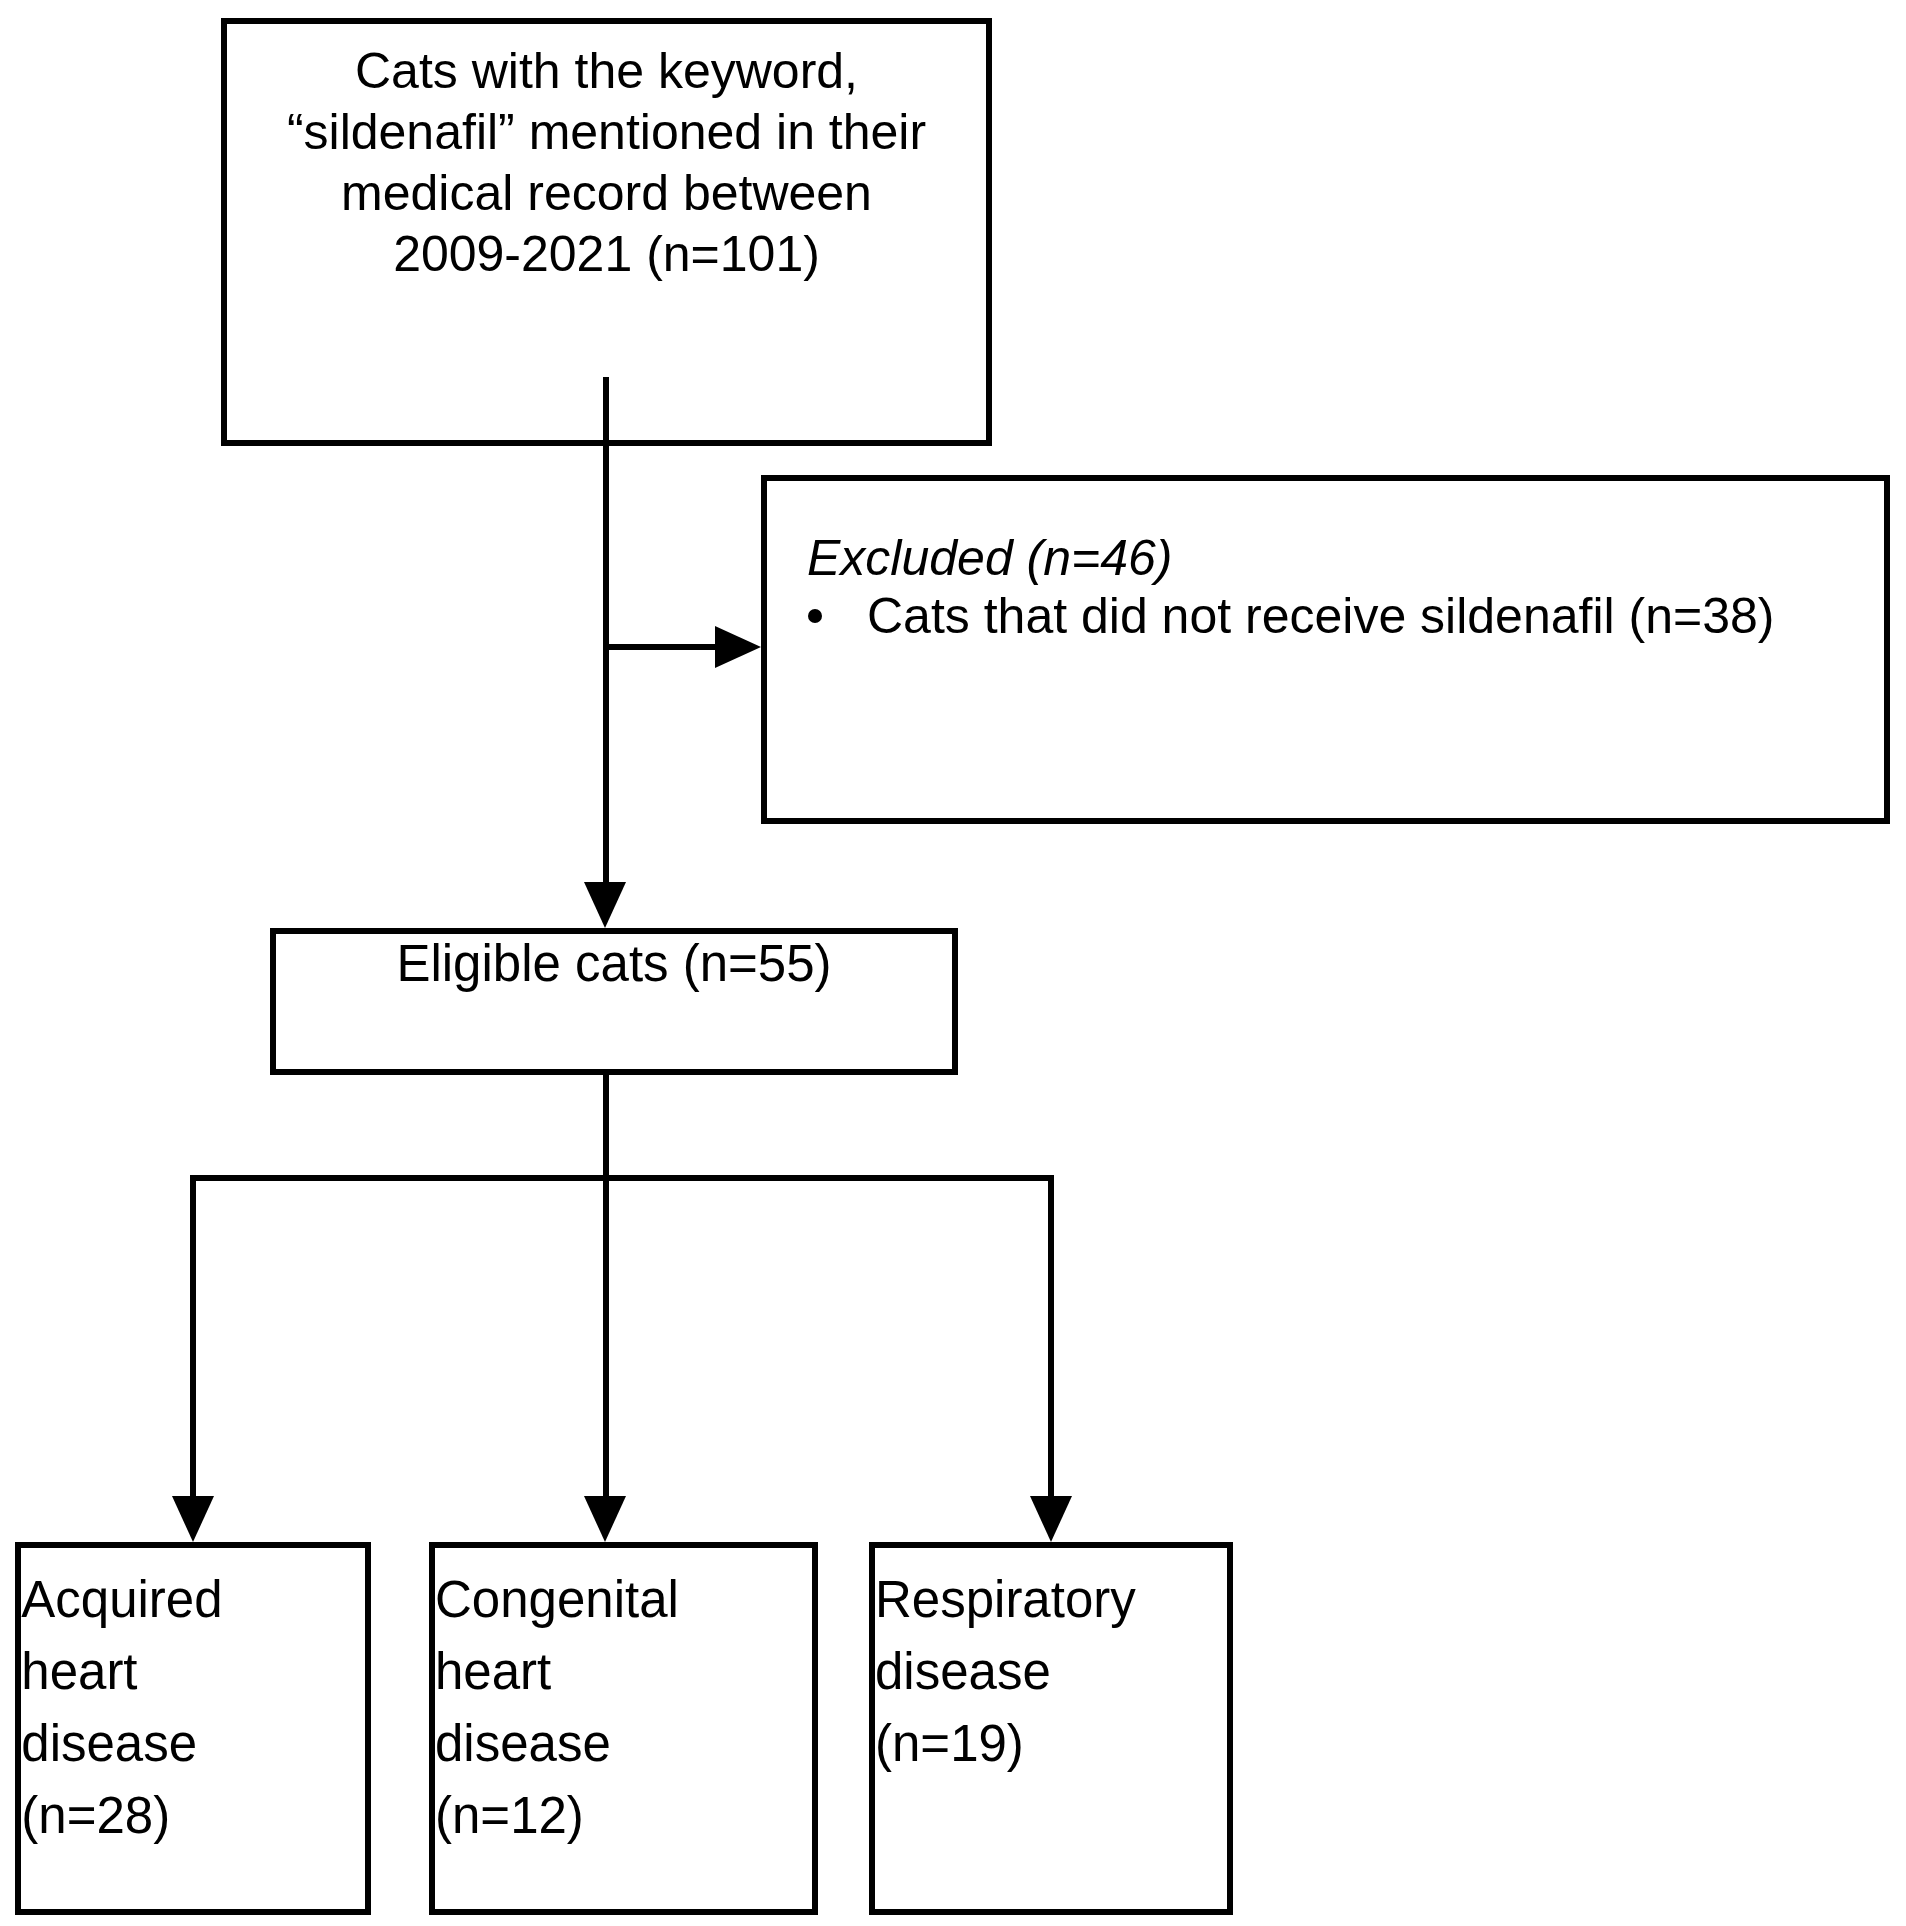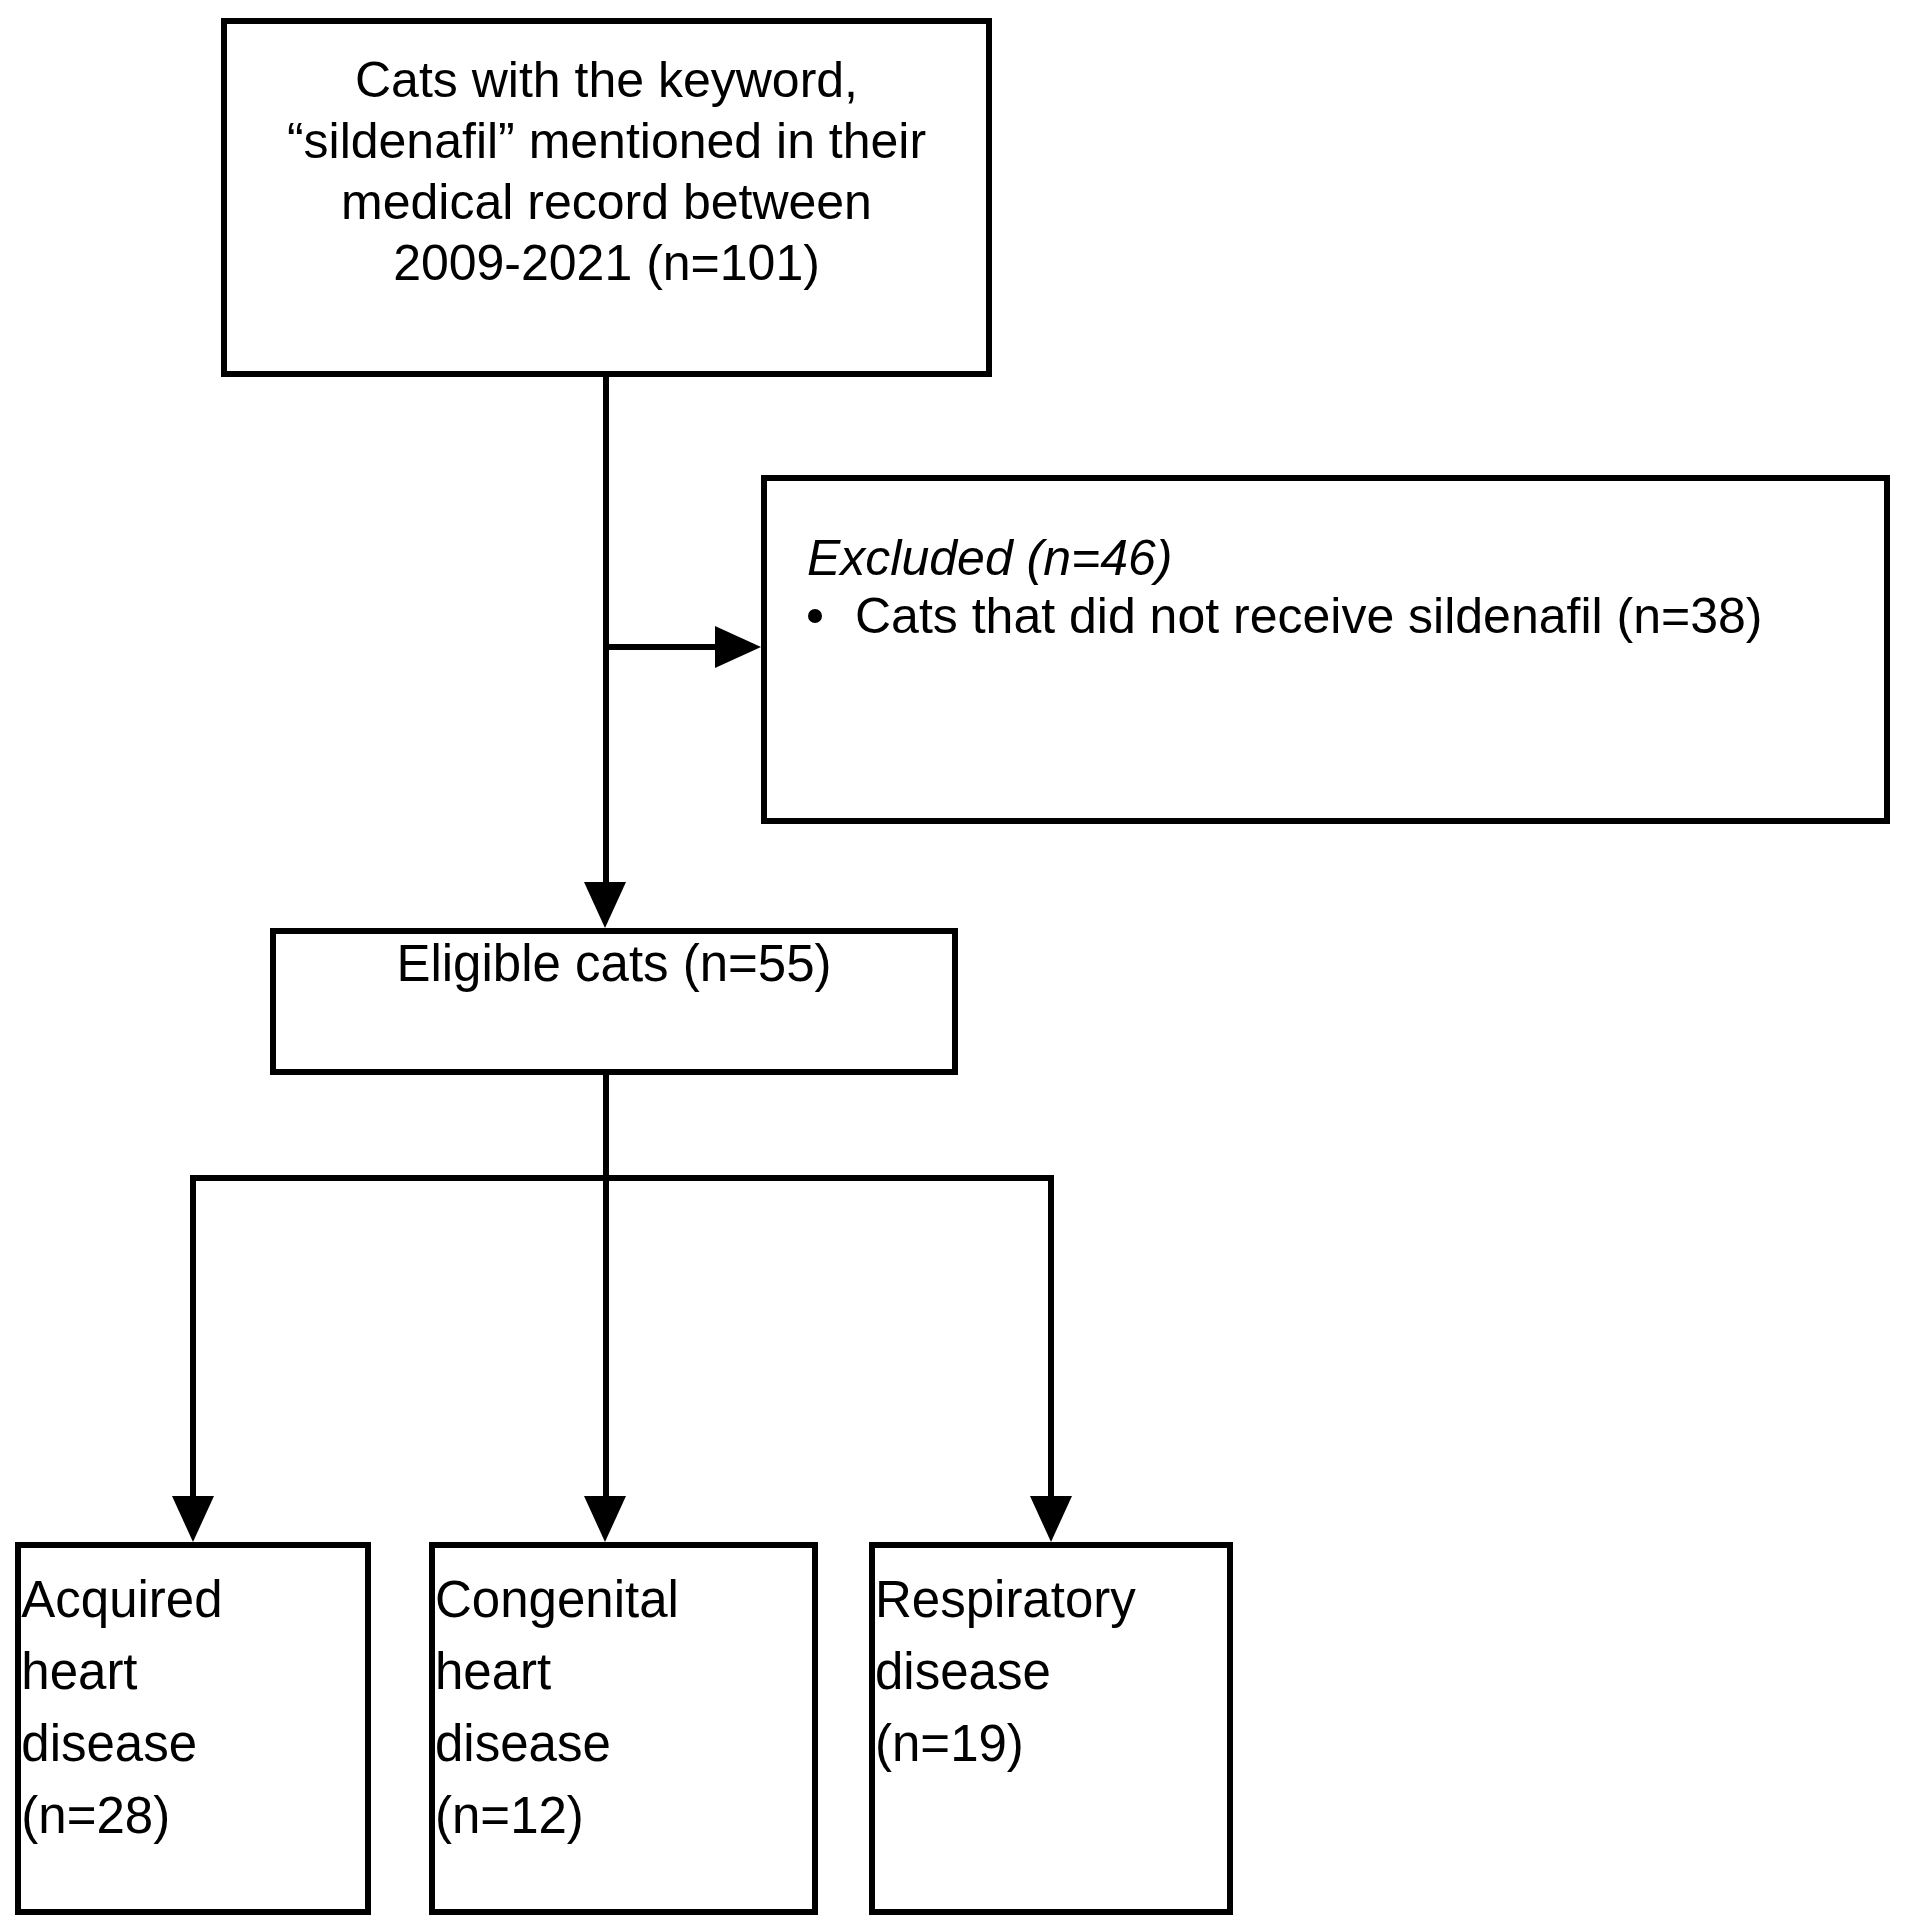--- a/index.html
+++ b/index.html
@@ -13,42 +13,42 @@
   }
   .box {
     position: absolute;
     box-sizing: border-box;
     border: 6.1px solid #000000;
     background: #ffffff;
     font-size: 50px;
     color: #000000;
   }
   .top-box {
-    left: 221px; top: 18px; width: 771px; height: 359px;
-    padding-top: 26px;
+    left: 221px; top: 18px; width: 771px; height: 428px;
+    padding-top: 17px;
     line-height: 61px;
     text-align: center;
   }
   .excluded-box {
     left: 761px; top: 475px; width: 1129px; height: 349px;
     padding: 28px 18.4px 0 40px;
     line-height: 58px;
   }
   .excl-heading { font-style: italic; margin-top: 20px; }
   .excl-list { list-style: none; margin: 0; padding: 0; }
   .excl-list li { position: relative; padding-left: 48px; }
   .excl-list li::before {
     content: "";
     position: absolute;
     left: 1.2px; top: 22px;
     width: 14px; height: 14px;
     border-radius: 50%;
     background: #000000;
   }
-  .excl-line { white-space: nowrap; }
+  .excl-line { white-space: nowrap; margin-left: 12px; }
   .eligible-box {
     left: 270px; top: 928px; width: 688px; height: 147px;
     display: flex; justify-content: center;
     font-size: 51px;
   }
   .bottom-box {
     top: 1542px; height: 373px;
     padding-top: 16px;
     line-height: 72px;
     font-size: 51px;

